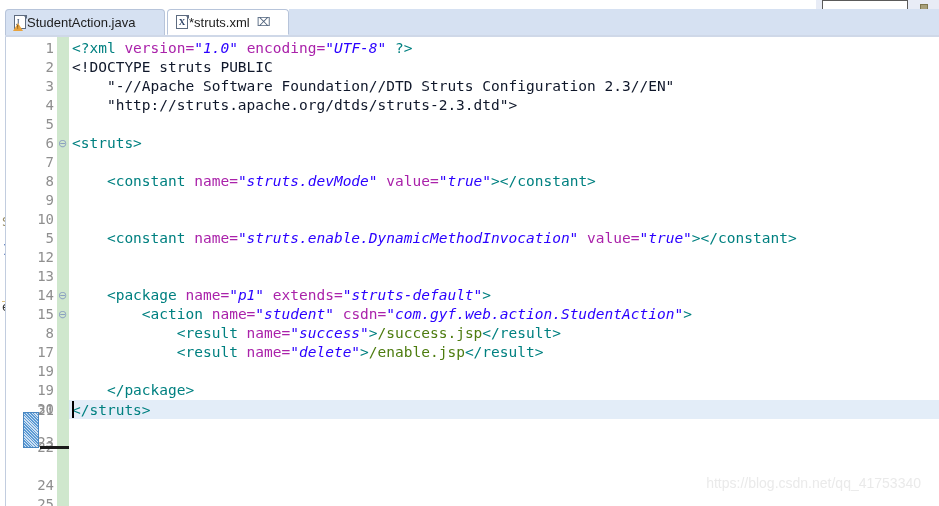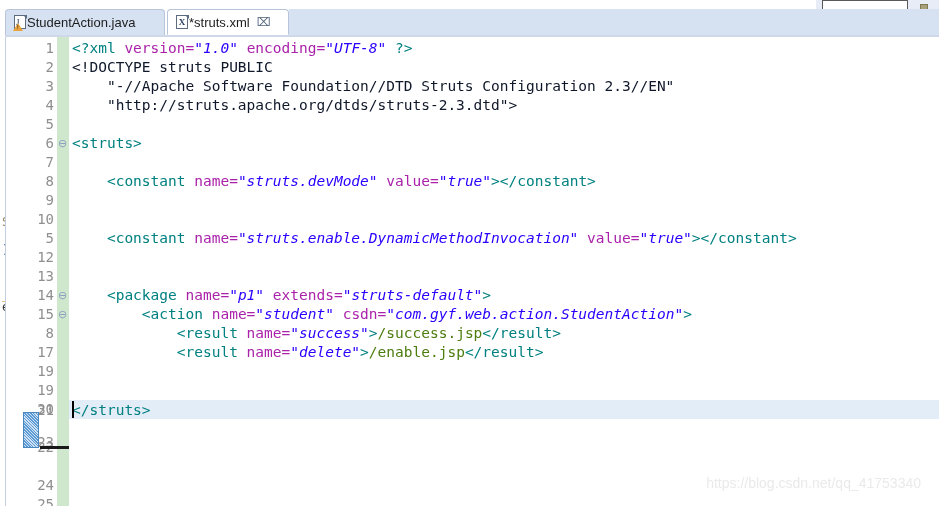--- a/index.html
+++ b/index.html
@@ -406,20 +406,21 @@
       </div>
       <div class="code-line" style="top: 306px;">
         <span class="ln">17</span>
         <span class="code-text"><span class="tag">            &lt;result </span><span class="attr">name=</span><span class="val">"delete"</span><span class="tag">&gt;</span><span class="txt">/enable.jsp</span><span class="tag">&lt;/result&gt;</span></span>
       </div>
       <div class="code-line" style="top: 325px;">
         <span class="ln">19</span>
       </div>
       <div class="code-line" style="top: 344px;">
         <span class="ln">19</span>
+        <span class="code-text"><span class="tag">    &lt;/package&gt;</span></span>
       </div>
       <div class="code-line" style="top: 363px;">
         <span class="ln">30</span>
         <span class="code-text"></span>
       </div>
       <div class="code-line" style="top: 364px;">
         <span class="ln">21</span>
         <span class="code-text"><span class="tag">&lt;/struts&gt;</span></span>
       </div>
       <div class="code-line" style="top: 401px;">

